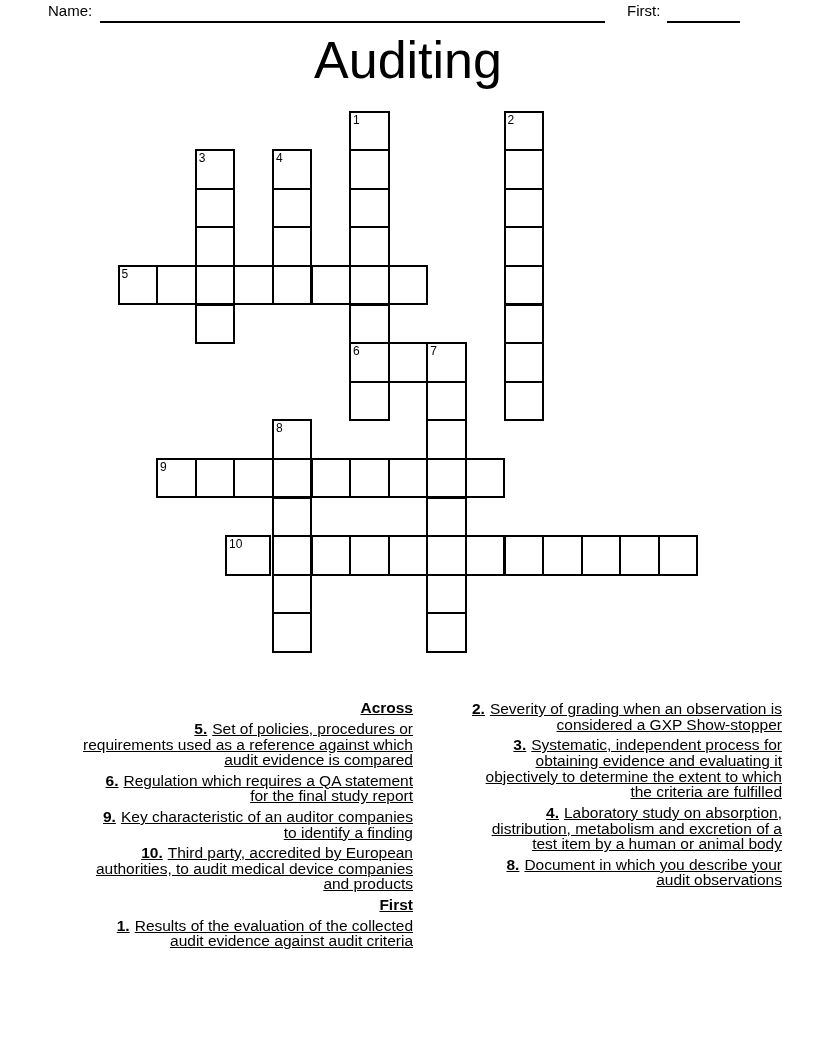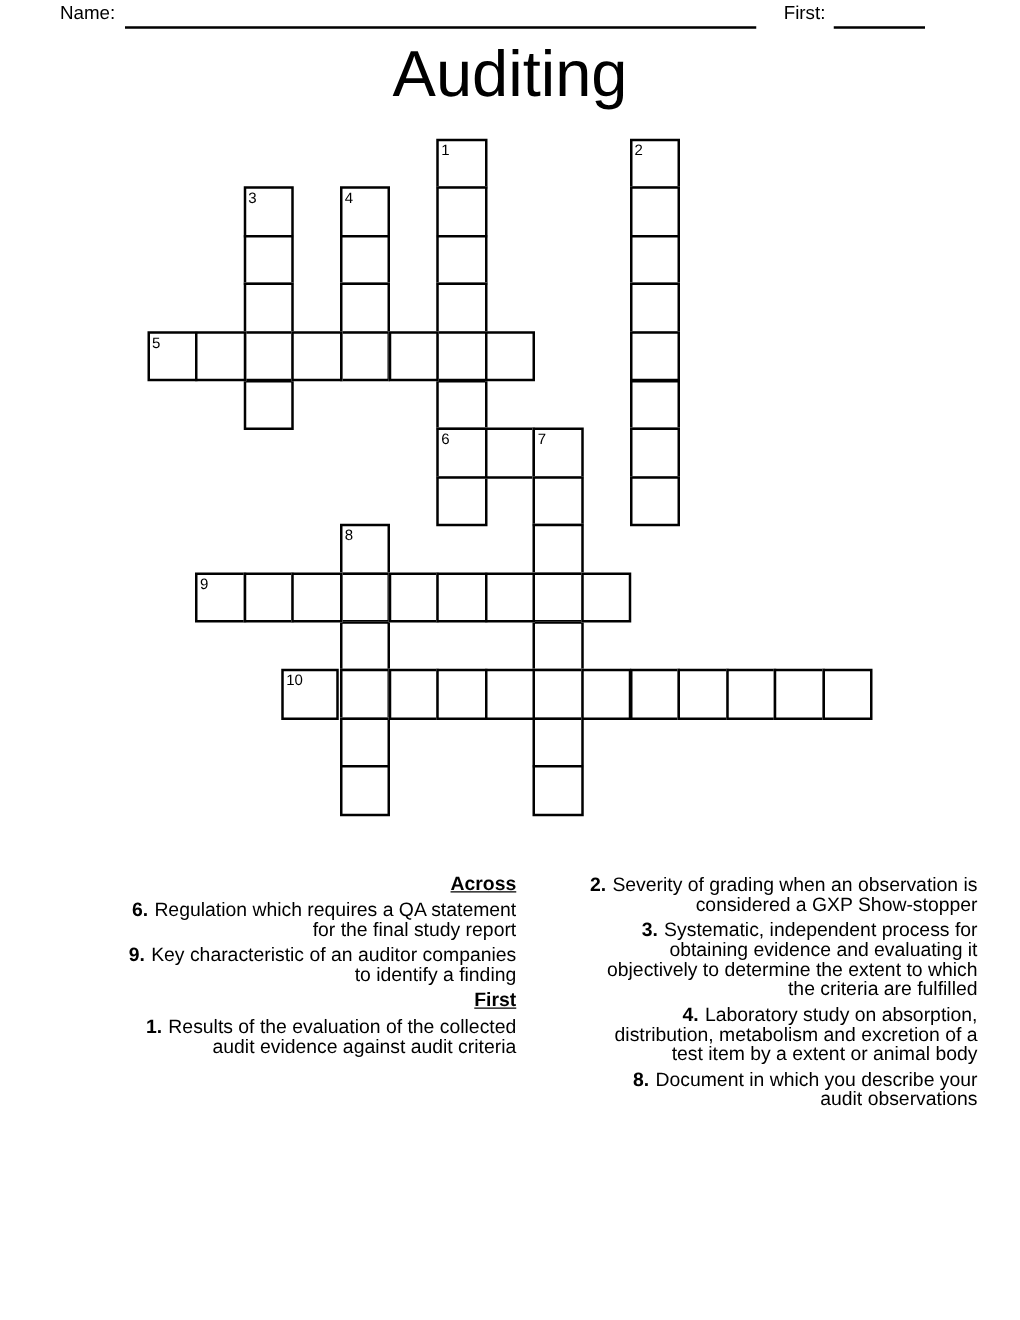--- a/index.html
+++ b/index.html
@@ -27,21 +27,21 @@
   .cellnum{
     position:absolute;top:0px;left:2px;font-size:12px;line-height:14px;
     font-family:"Liberation Sans","DejaVu Sans",sans-serif;
   }
 
   
   .clue-col{font-size:15.5px;line-height:15.8px;text-align:right;}
   .clue-heading{
     font-weight:bold;text-decoration:underline;margin:0 0 5px 0;font-size:15.5px;
   }
-  .clue{margin:0 0 4.5px 0;}
+  .clue{margin:0 0 4.5px 0;text-decoration:underline;}
   .clue b{margin-right:5px;}
   .clue .t{white-space:pre-line;}
   .dn-heading{margin-top:2px;}
 </style>
 </head>
 <body>
 
 <div class="abs" style="left:48px;top:2px;">
   <span class="hdr-label">Name:</span>
 </div>
@@ -135,26 +135,36 @@
     <div class="cell" style="left: 542.1px; top: 535.1px; width: 40.6px; height: 40.6px;"></div>
     <div class="cell" style="left: 580.7px; top: 535.1px; width: 40.6px; height: 40.6px;"></div>
     <div class="cell" style="left: 619.3px; top: 535.1px; width: 40.6px; height: 40.6px;"></div>
     <div class="cell" style="left: 657.9px; top: 535.1px; width: 40.6px; height: 40.6px;"></div>
   </div>
 
 <div class="abs clue-col" style="left:48px;top:700px;width:365px;">
   <div class="clue-heading">Across</div>
 
   <div class="clue">
+    <b>5.</b><span class="t">Set of policies, procedures or
+requirements used as a reference against which
+audit evidence is compared</span>
+  </div>
+  <div class="clue">
     <b>6.</b><span class="t">Regulation which requires a QA statement
 for the final study report</span>
   </div>
   <div class="clue">
     <b>9.</b><span class="t">Key characteristic of an auditor companies
 to identify a finding</span>
+  </div>
+  <div class="clue">
+    <b>10.</b><span class="t">Third party, accredited by European
+authorities, to audit medical device companies
+and products</span>
   </div>
 
   <div class="clue-heading dn-heading">First</div>
 
   <div class="clue">
     <b>1.</b><span class="t">Results of the evaluation of the collected
 audit evidence against audit criteria</span>
   </div>
 </div>
 
@@ -165,19 +175,19 @@
   </div>
   <div class="clue">
     <b>3.</b><span class="t">Systematic, independent process for
 obtaining evidence and evaluating it
 objectively to determine the extent to which
 the criteria are fulfilled</span>
   </div>
   <div class="clue">
     <b>4.</b><span class="t">Laboratory study on absorption,
 distribution, metabolism and excretion of a
-test item by a extent or animal body</span>
+test item by a human or animal body</span>
   </div>
   <div class="clue">
     <b>8.</b><span class="t">Document in which you describe your
 audit observations</span>
   </div>
 </div>
 
 </body></html>

